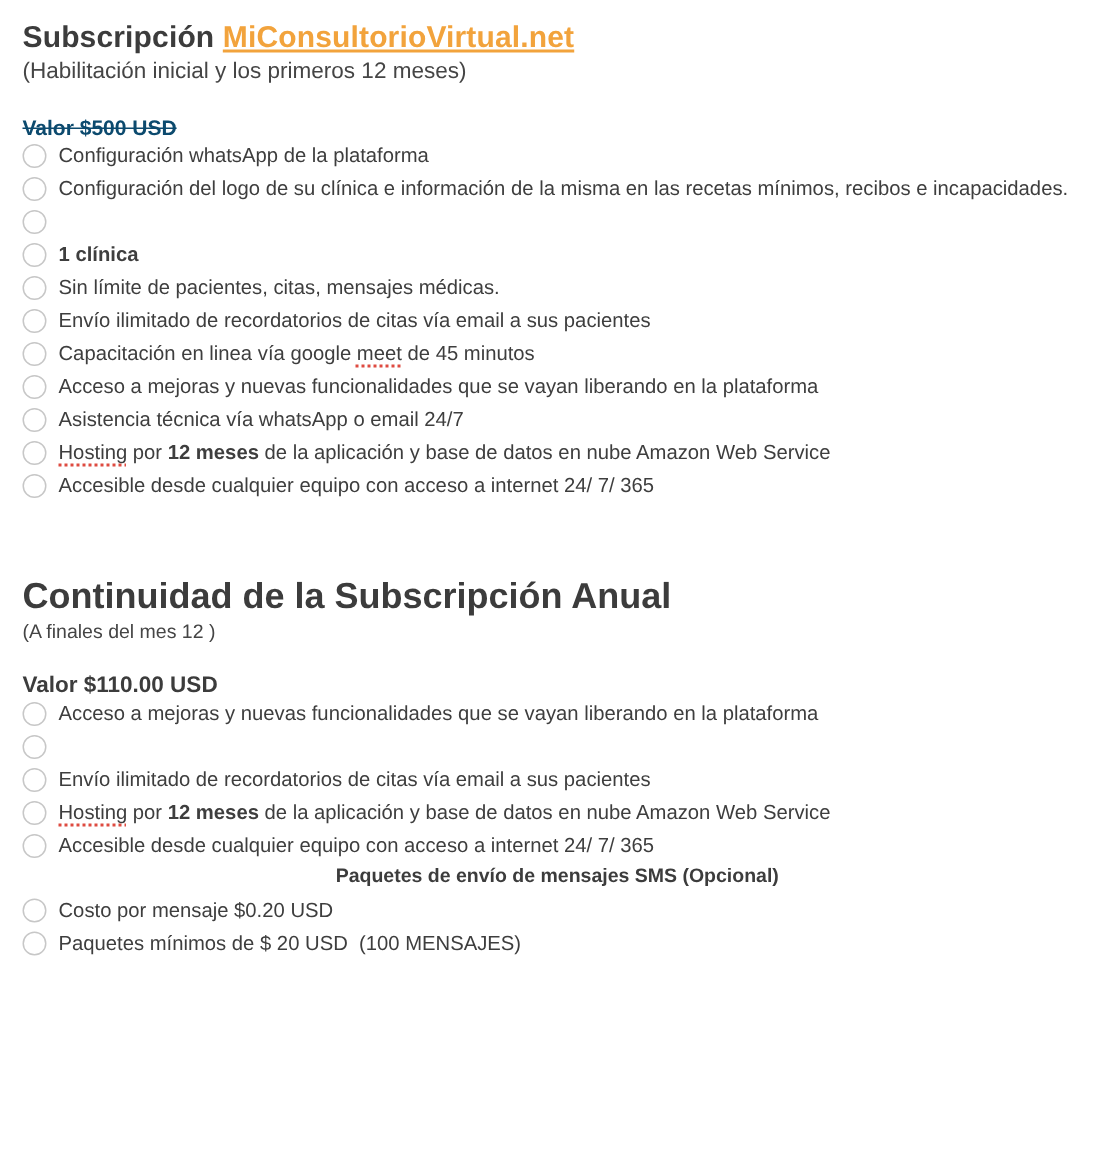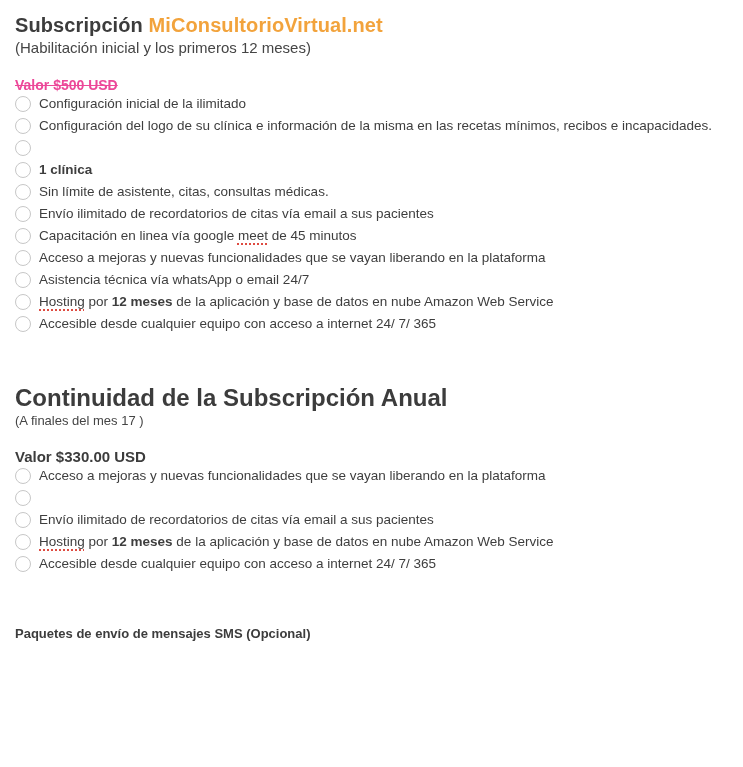--- a/index.html
+++ b/index.html
@@ -1,69 +1,69 @@
 <!DOCTYPE html>
 <html style="--orange: #F2A33C;"><head>
 <meta charset="utf-8">
 <style>
   html,body{margin:0;padding:0;background:#ffffff;}
   body{width:743px;height:767px;overflow:hidden;font-family:"Liberation Sans",sans-serif;}
   .page{padding:13px 15px 0 15px;color:#3c3c3c;}
 
   .title{font-size:20px;font-weight:700;line-height:24px;margin:0;letter-spacing:.1px;}
-  .title a{color:var(--orange);text-decoration-thickness:2px;text-underline-offset:2px;cursor:pointer;}
+  .title a{color:var(--orange);text-decoration:underline;text-decoration-thickness:2px;text-underline-offset:2px;cursor:pointer;}
   .subtitle{font-size:15px;line-height:17px;margin-top:2px;color:#454545;}
 
-  .old-price{margin-top:21px;font-size:14px;font-weight:700;text-decoration:line-through;color:#ec4899;}
+  .old-price{margin-top:21px;font-size:14px;font-weight:700;text-decoration:line-through;color:#0c4a6e;}
   .offer{margin-top:2px;font-size:20px;font-weight:700;display:flex;align-items:baseline;}
   .offer .gap{width:22px;}
 
   ul.items{list-style:none;margin:0;padding:0;}
   ul.items li{display:flex;align-items:center;height:22px;}
   .circle{flex:0 0 auto;width:14px;height:14px;border:1.5px solid #c7c7c7;border-radius:50%;margin-right:8px;background:#fff;}
   .txt{font-size:13.5px;color:#3e3e3e;white-space:pre-wrap;line-height:22px;}
   .txt .b{font-weight:700;}
   .txt .sq{text-decoration:underline dotted #de4b41;text-decoration-thickness:2px;text-underline-offset:3px;}
 
   .list-1{margin-top:20px;}
   .heading-2{margin-top:51px;font-size:24px;font-weight:700;line-height:24px;}
   .subtitle-2{font-size:13px;line-height:17px;margin-top:2px;color:#454545;}
   .price-2{margin-top:19px;font-size:15px;font-weight:700;}
   .list-2{margin-top:25px;}
-  .sms-heading{margin-top:50px;font-size:13px;font-weight:700;line-height:18px;margin-bottom:3px;}
+  .sms-heading{font-size:13px;font-weight:700;line-height:18px;margin-bottom:3px;text-align:center;}
 </style>
 </head>
 <body>
 
 <div class="page">
 
   <h1 class="title"><span>Subscripción </span><a>MiConsultorioVirtual.net</a></h1>
   <div class="subtitle">(Habilitación inicial y los primeros 12 meses)</div>
 
   <div class="old-price">Valor $500 USD</div>
 
   <ul class="items list-1">
       <li>
         <span class="circle"></span>
-        <span class="txt"><span>Configuración inicial de la ilimitado</span></span>
+        <span class="txt"><span>Configuración whatsApp de la plataforma</span></span>
       </li>
       <li>
         <span class="circle"></span>
         <span class="txt"><span>Configuración del logo de su clínica e información de la misma en las recetas mínimos, recibos e incapacidades.</span></span>
       </li>
       <li>
         <span class="circle"></span>
       </li>
       <li>
         <span class="circle"></span>
         <span class="txt"><span class="b">1 clínica</span></span>
       </li>
       <li>
         <span class="circle"></span>
-        <span class="txt"><span>Sin límite de asistente, citas, consultas médicas.</span></span>
+        <span class="txt"><span>Sin límite de pacientes, citas, mensajes médicas.</span></span>
       </li>
       <li>
         <span class="circle"></span>
         <span class="txt"><span>Envío ilimitado de recordatorios de citas vía email a sus pacientes</span></span>
       </li>
       <li>
         <span class="circle"></span>
         <span class="txt"><span>Capacitación en linea vía google </span><span class="sq">meet</span><span> de 45 minutos</span></span>
       </li>
       <li>
@@ -78,22 +78,22 @@
         <span class="circle"></span>
         <span class="txt"><span class="sq">Hosting</span><span> por </span><span class="b">12 meses</span><span> de la aplicación y base de datos en nube Amazon Web Service</span></span>
       </li>
       <li>
         <span class="circle"></span>
         <span class="txt"><span>Accesible desde cualquier equipo con acceso a internet 24/ 7/ 365</span></span>
       </li>
     </ul>
 
   <div class="heading-2">Continuidad de la Subscripción Anual</div>
-  <div class="subtitle-2">(A finales del mes 17 )</div>
-  <div class="price-2">Valor $330.00 USD</div>
+  <div class="subtitle-2">(A finales del mes 12 )</div>
+  <div class="price-2">Valor $110.00 USD</div>
 
   <ul class="items list-2">
       <li>
         <span class="circle"></span>
         <span class="txt"><span>Acceso a mejoras y nuevas funcionalidades que se vayan liberando en la plataforma</span></span>
       </li>
       <li>
         <span class="circle"></span>
       </li>
       <li>
@@ -104,14 +104,24 @@
         <span class="circle"></span>
         <span class="txt"><span class="sq">Hosting</span><span> por </span><span class="b">12 meses</span><span> de la aplicación y base de datos en nube Amazon Web Service</span></span>
       </li>
       <li>
         <span class="circle"></span>
         <span class="txt"><span>Accesible desde cualquier equipo con acceso a internet 24/ 7/ 365</span></span>
       </li>
     </ul>
 
   <div class="sms-heading">Paquetes de envío de mensajes SMS (Opcional)</div>
+  <ul class="items list-3">
+      <li>
+        <span class="circle"></span>
+        <span class="txt"><span>Costo por mensaje $0.20 USD</span></span>
+      </li>
+      <li>
+        <span class="circle"></span>
+        <span class="txt"><span>Paquetes mínimos de $ 20 USD  (100 MENSAJES)</span></span>
+      </li>
+    </ul>
 
 </div>
 
 </body></html>

